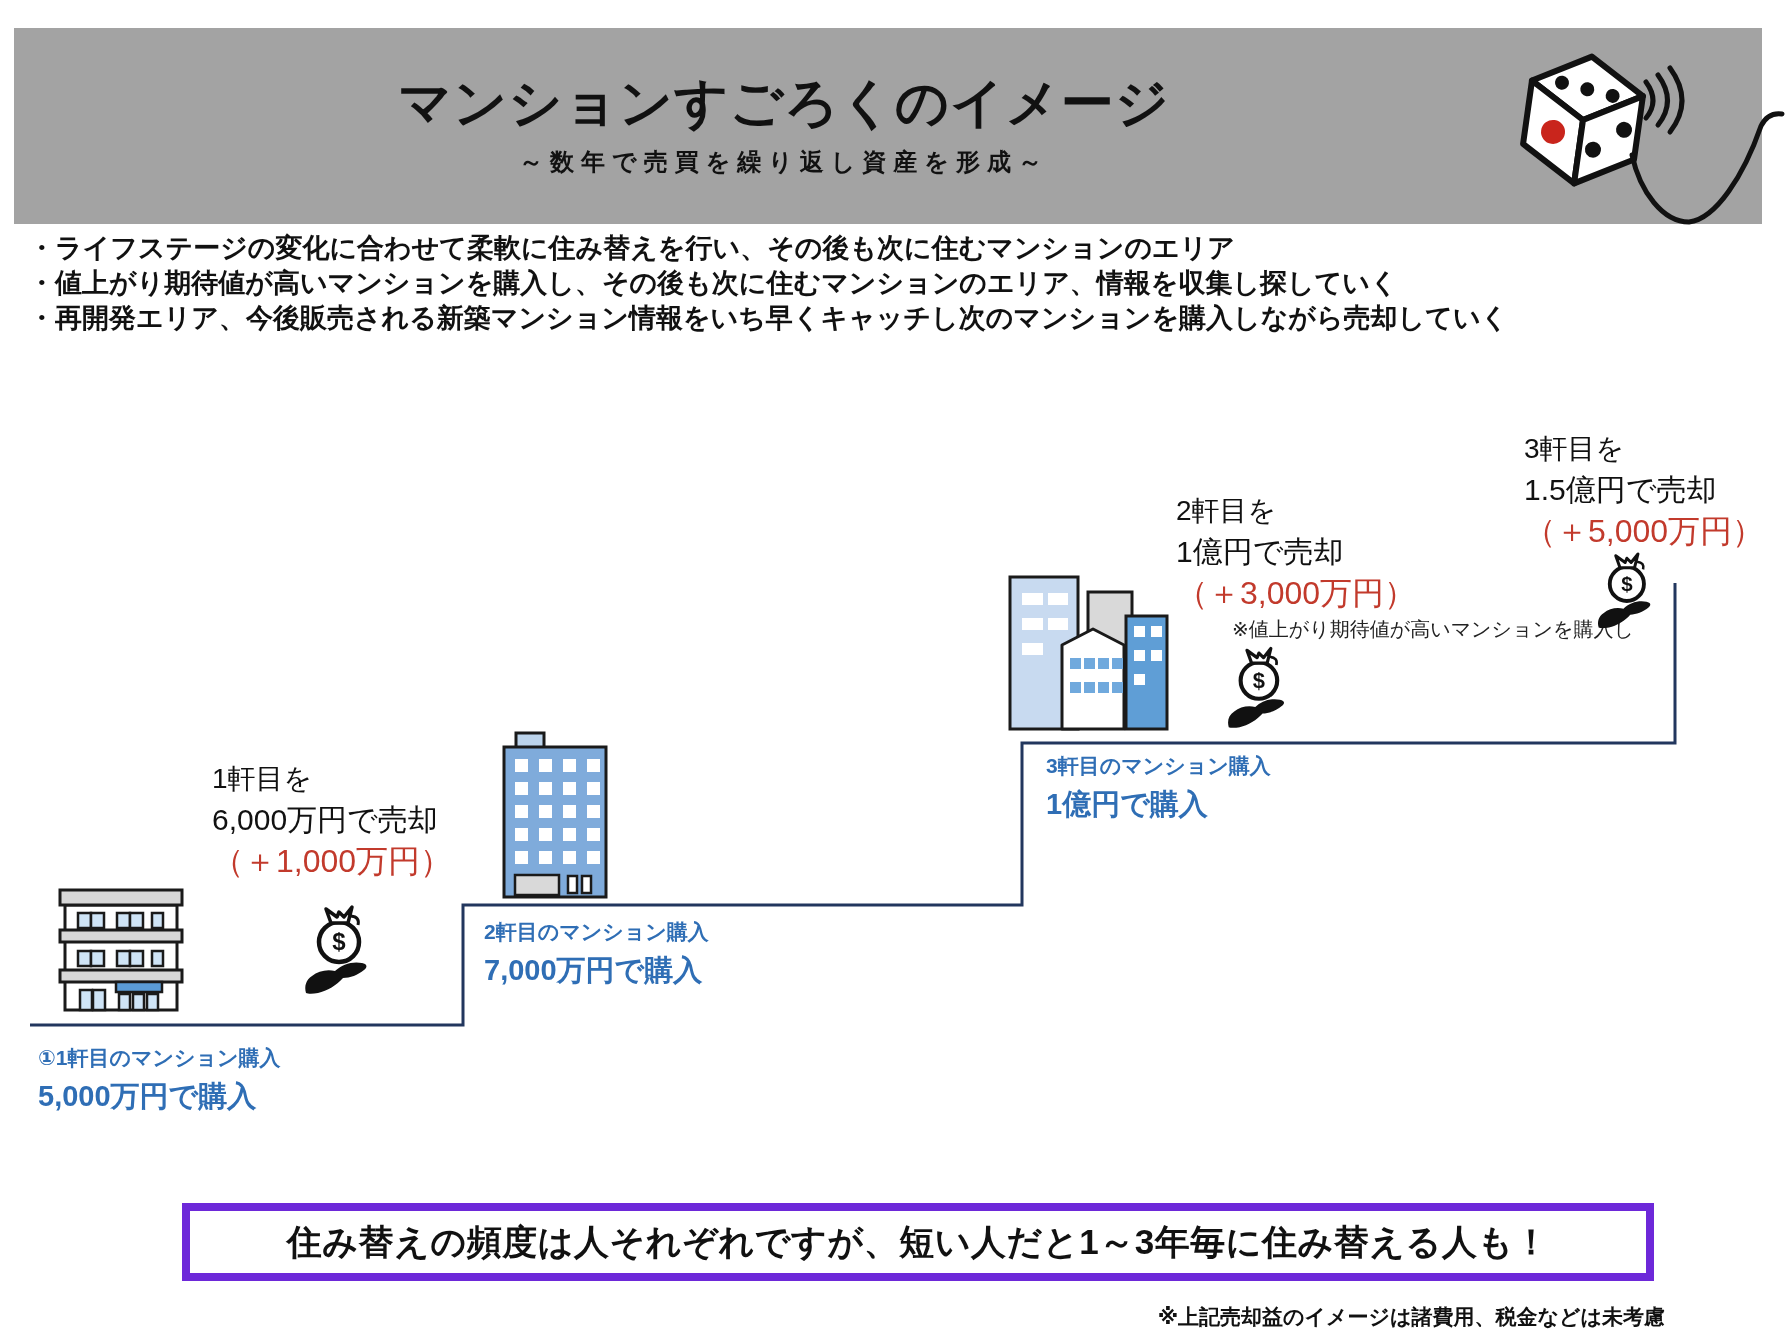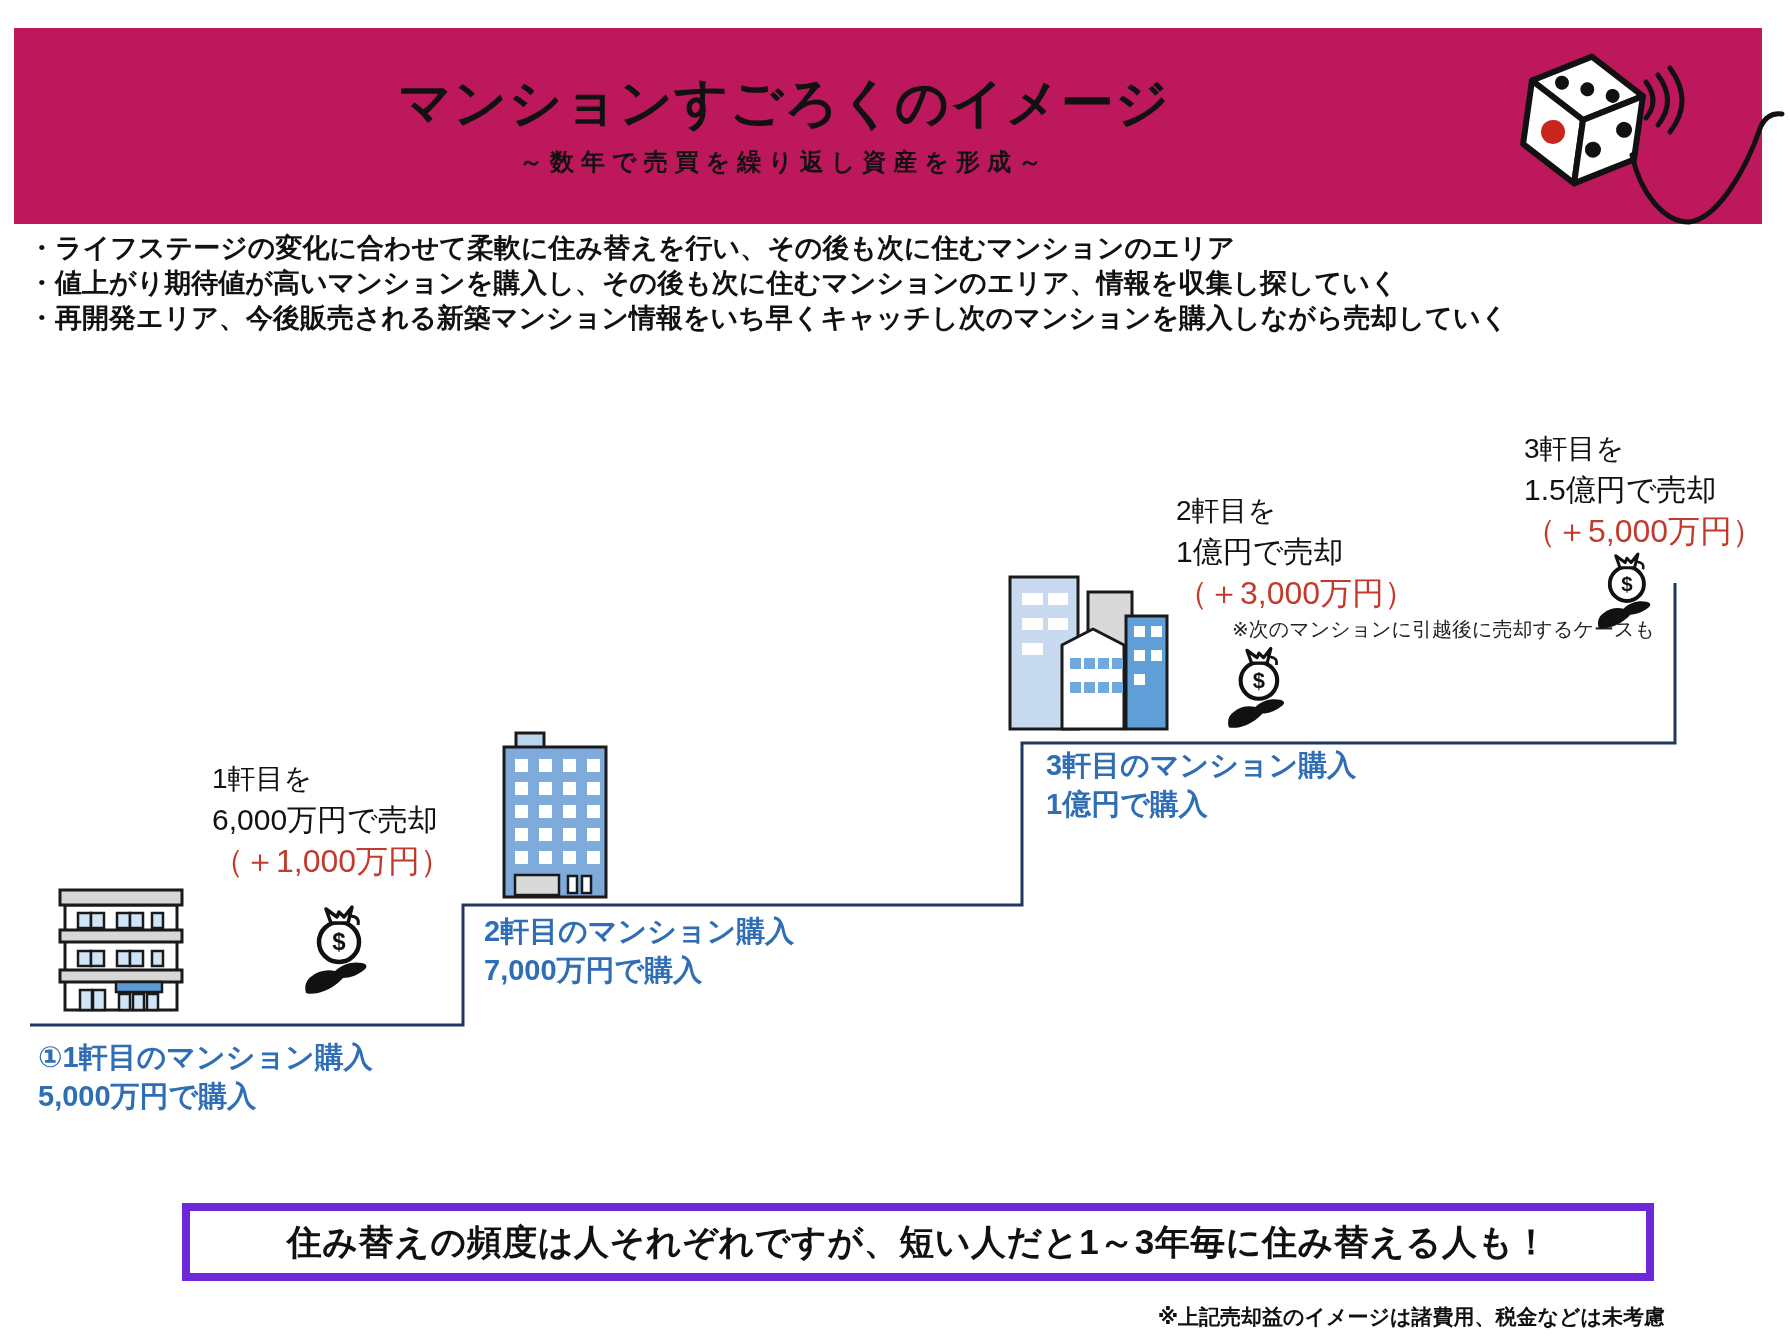--- a/index.html
+++ b/index.html
@@ -1,38 +1,38 @@
 <!DOCTYPE html>
 <html><head>
 <meta charset="utf-8">
 <style>
   html,body{margin:0;padding:0;background:#fff;}
   .canvas{position:relative;width:1790px;height:1344px;background:#fff;overflow:hidden;
           font-family:"Liberation Sans","DejaVu Sans",sans-serif;color:#111;}
   .abs{position:absolute;}
   
-  .band{position:absolute;left:14px;top:28px;width:1748px;height:196px;background:#be185d;}
+  .band{position:absolute;left:14px;top:28px;width:1748px;height:196px;background:#a3a3a3;}
   .title{position:absolute;left:0;top:40px;width:1540px;text-align:center;
          font-size:53px;font-weight:900;letter-spacing:1px;color:#111;}
   .subtitle{position:absolute;left:0;top:118px;width:1540px;text-align:center;
             font-size:24px;font-weight:bold;letter-spacing:7px;color:#111;}
   .dice-svg{position:absolute;left:1464px;top:-8px;width:310px;height:230px;}
   
   .bullets{position:absolute;left:28px;top:231px;font-size:27px;font-weight:900;
            line-height:35px;color:#111;white-space:nowrap;}
   
   .stairs{position:absolute;left:0;top:0;width:1790px;height:1344px;pointer-events:none;}
   
   .saleblock{position:absolute;color:#111;font-weight:400;white-space:nowrap;}
   .sale-l1{font-size:28px;line-height:30px;}
   .sale-l2{font-size:30px;line-height:32px;margin-top:10px;}
   .sale-gain{font-size:32px;line-height:34px;margin-top:8px;color:#c23a2c;}
   .sale-note{position:absolute;font-size:20px;font-weight:normal;color:#222;white-space:nowrap;}
   .buyblock{position:absolute;color:#2f6eb5;font-weight:800;white-space:nowrap;}
-  .buy-l1{font-size:29px;line-height:31px;}
+  .buy-l1{font-size:21px;line-height:31px;}
   .buy-l2{font-size:29px;line-height:31px;margin-top:8px;}
   
   .bottom-box{position:absolute;left:182px;top:1203px;width:1456px;height:62px;
               border:8px solid #6d28d9;display:flex;align-items:center;justify-content:center;
               font-size:35px;font-weight:900;letter-spacing:0.5px;white-space:nowrap;}
   .disclaimer{position:absolute;right:125px;top:1303px;font-size:21px;font-weight:bold;
               color:#111;white-space:nowrap;}
   svg{display:block;}
 </style>
 </head>
@@ -200,21 +200,21 @@
         <rect x="92" y="110" width="11" height="11"></rect>
         <rect x="106" y="110" width="11" height="11"></rect>
     </g>
   </svg>
 
   <div class="saleblock" style="left:1176px;top:496px">
     <div class="sale-l1">2軒目を</div>
     <div class="sale-l2">1億円で売却</div>
     <div class="sale-gain">（＋3,000万円）</div>
   </div>
-  <div class="sale-note" style="left:1232px;top:616px">※次のマンションに引越後に売却するケースも</div>
+  <div class="sale-note" style="left:1232px;top:616px">※値上がり期待値が高いマンションを購入し</div>
 
   <svg class="abs" style="left:1226px;top:642px" width="64" height="88" viewBox="0 0 70 96">
     <use href="#money-bag-hand"></use>
   </svg>
 
   <div class="buyblock" style="left:1046px;top:750px">
     <div class="buy-l1">3軒目のマンション購入</div>
     <div class="buy-l2">1億円で購入</div>
   </div>
 

